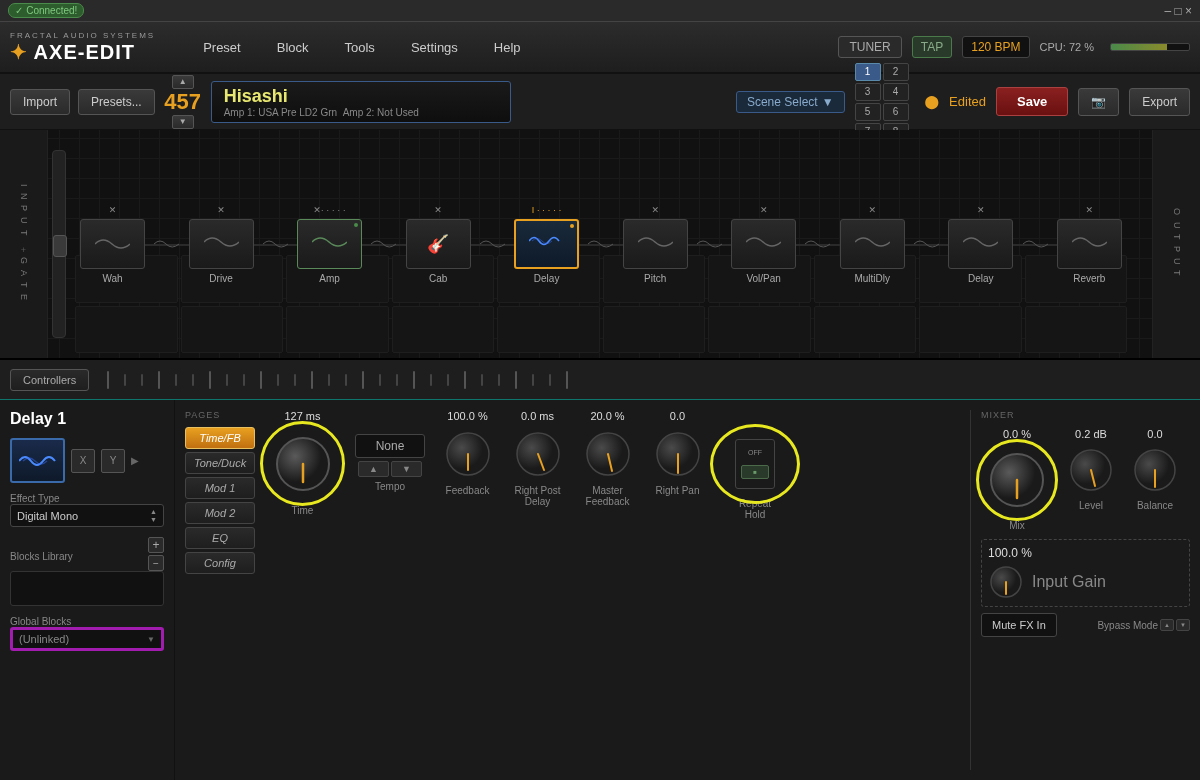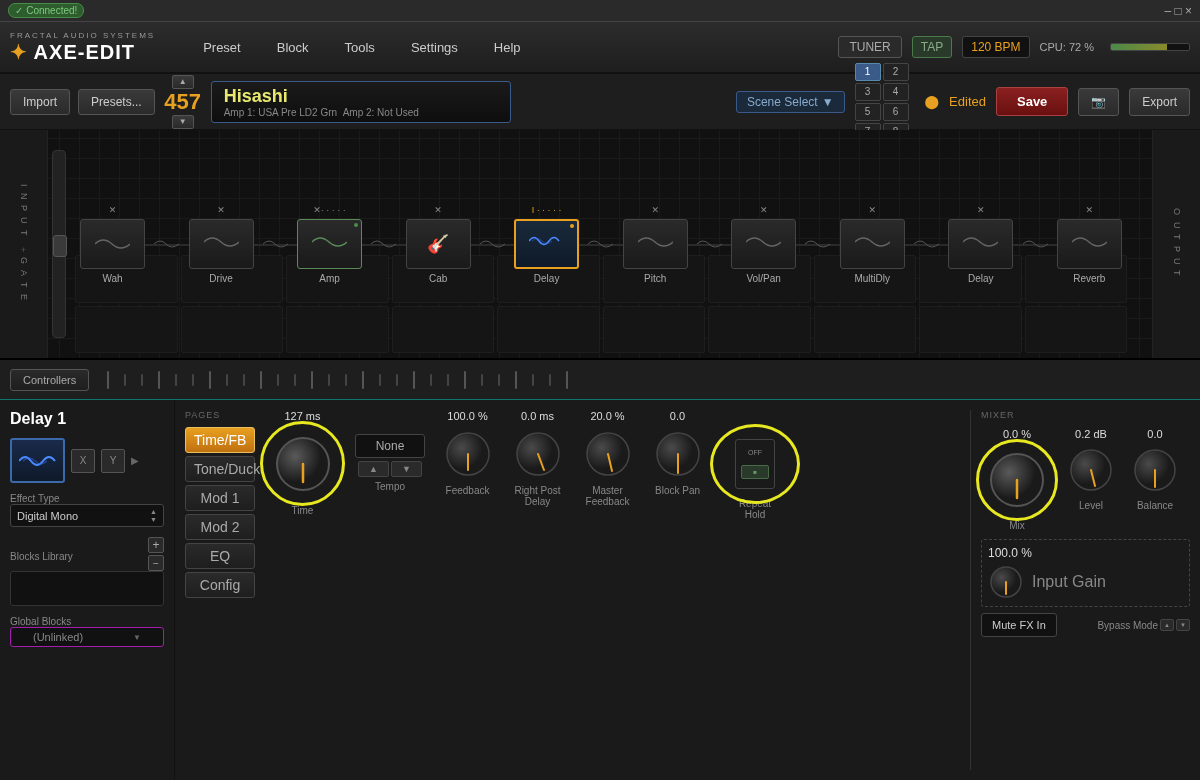--- a/index.html
+++ b/index.html
@@ -434,23 +434,23 @@
       align-items: center;
       justify-content: center;
       margin-left: auto;
     }
     .global-blocks-label {
       font-size: 10px;
       color: #888;
     }
     .global-blocks-select {
       background: #111;
-      border: 1px solid #a21caf;
+      border: 3px solid #a21caf;
       color: #888;
-      padding: 3px 22px;
+      padding: 3px 6px;
       font-size: 11px;
       border-radius: 3px;
       width: 100%;
       display: flex;
       align-items: center;
       justify-content: space-between;
     }
 
     
     .params-area {
@@ -478,24 +478,25 @@
       color: #666;
       text-transform: uppercase;
       letter-spacing: 1px;
       margin-bottom: 4px;
     }
     .page-btn {
       background: linear-gradient(180deg, #2a2a2a, #1e1e1e);
       border: 1px solid #444;
       color: #aaa;
       padding: 4px 8px;
-      font-size: 14px;
+      font-size: 11px;
       border-radius: 3px;
       cursor: pointer;
       text-align: center;
+      font-style: italic;
     }
     .page-btn.active {
       background: linear-gradient(180deg, #e8a020, #c07010);
       border-color: #e8c060;
       color: #fff;
     }
 
     .parameters-col {
       flex: 1;
       display: flex;
@@ -1051,21 +1052,21 @@
                 <circle cx="24" cy="24" r="21" fill="url(#kg5)" stroke="#444" stroke-width="1.5"></circle>
                 <defs>
                   <radialGradient id="kg5" cx="35%" cy="35%">
                     <stop offset="0%" stop-color="#4a4a4a"></stop>
                     <stop offset="100%" stop-color="#1a1a1a"></stop>
                   </radialGradient>
                 </defs>
                 <line x1="24" y1="24" x2="24" y2="43" stroke="#e8a020" stroke-width="2" stroke-linecap="round"></line>
               </svg>
             </div>
-            <span class="knob-label">Block Pan</span>
+            <span class="knob-label">Right Pan</span>
           </div>
 
           <div class="knob-group">
             <div style="height:20px;"></div>
             <div style="position:relative;width:70px;height:60px;display:flex;align-items:center;justify-content:center;">
 
               <div style="position:absolute;inset:-10px;border-radius:50%;border:3px solid #e8e820;"></div>
               <div style="width:40px;height:50px;background:#1a1a1a;border:1px solid #444;border-radius:3px;display:flex;flex-direction:column;align-items:center;justify-content:space-around;padding:4px 2px;">
                 <span style="font-size:7px;color:#888;">OFF</span>
                 <div style="width:28px;height:14px;background:#2a3a2a;border:1px solid #4a6a4a;border-radius:2px;display:flex;align-items:center;justify-content:center;">

